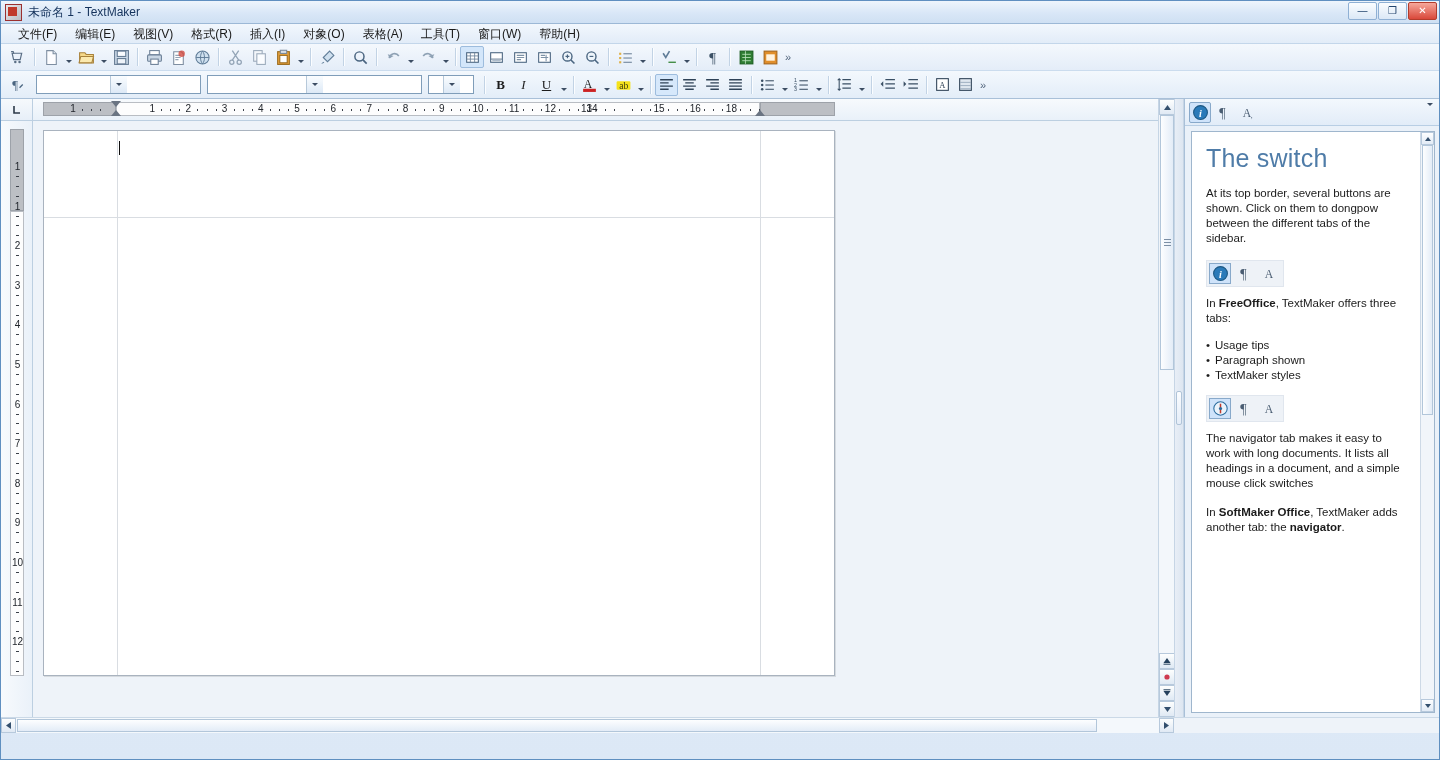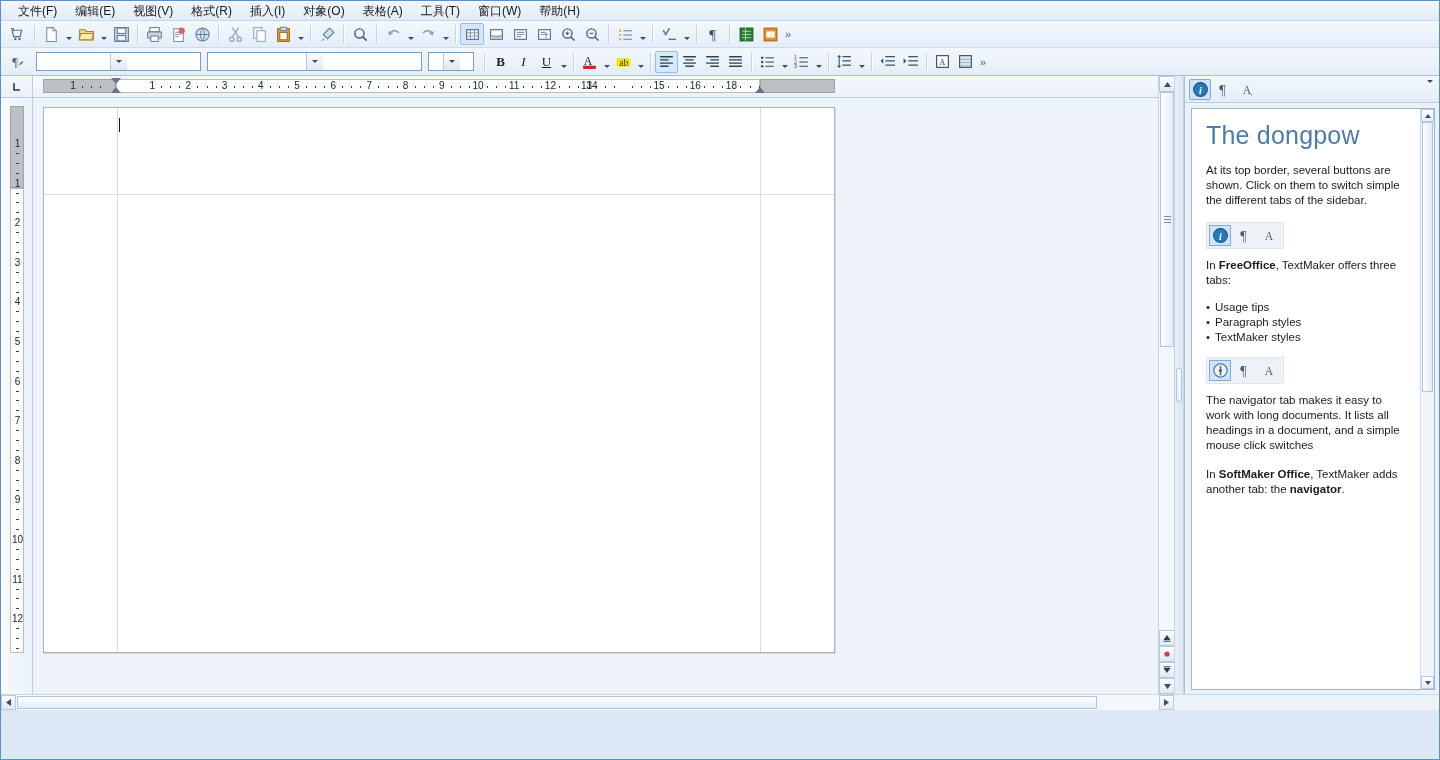--- a/index.html
+++ b/index.html
@@ -218,20 +218,35 @@
   .zoom-val{position:absolute;right:2px;font-size:11px;color:#1b1b1b;}
   .watermark{position:absolute;right:6px;top:-4px;font-family:"Liberation Serif",serif;
     font-size:38px;color:#d94a6a;opacity:.85;letter-spacing:0px;
     text-shadow:0 0 1px rgba(200,20,60,.5);pointer-events:none;white-space:nowrap;}
 </style>
 </head>
 <body>
 
 <div class="app">
 
+  <div class="titlebar">
+    <div class="app-icon"></div>
+    <div class="title-text">未命名 1 - TextMaker</div>
+    <div class="winbtns">
+      <div class="wbtn">
+          <i>—</i>
+        </div>
+      <div class="wbtn">
+          <i>❐</i>
+        </div>
+      <div class="wbtn close">
+          <i>✕</i>
+        </div>
+    </div>
+  </div>
 
   <div class="menubar" id="menubar">
       <div class="menu-item">文件(F)</div>
       <div class="menu-item">编辑(E)</div>
       <div class="menu-item">视图(V)</div>
       <div class="menu-item">格式(R)</div>
       <div class="menu-item">插入(I)</div>
       <div class="menu-item">对象(O)</div>
       <div class="menu-item">表格(A)</div>
       <div class="menu-item">工具(T)</div>
@@ -799,22 +814,22 @@
           <svg class="ico" viewBox="0 0 16 16">
             <text x="2.5" y="12.5" font-size="11" font-family="Liberation Serif,serif" fill="#4a5d72">A</text>
             <text x="10" y="13" font-size="7" font-family="Liberation Serif,serif" fill="#4a5d72">,</text>
           </svg>
         </div>
         <div class="sb-menu"><span class="caret"></span></div>
       </div>
 
       <div class="sb-body">
         <div class="sb-content">
-          <div class="sb-h1">The dongpow</div>
-          <p class="sb-p">At its top border, several buttons are shown. Click on them to switch simple the different tabs of the sidebar.</p>
+          <div class="sb-h1">The switch</div>
+          <p class="sb-p">At its top border, several buttons are shown. Click on them to dongpow between the different tabs of the sidebar.</p>
 
           <div class="sb-iconrow">
             <div class="sb-irow-btn active">
               <svg class="ico" viewBox="0 0 16 16">
                 <circle cx="8" cy="8" r="6.5" fill="#2a7ab9" stroke="#1c5782"></circle>
                 <text x="6.6" y="12" font-size="9.5" font-family="Liberation Serif,serif" font-style="italic" fill="#fff" font-weight="bold">i</text>
               </svg>
             </div>
             <div class="sb-irow-btn">
               <svg class="ico" viewBox="0 0 16 16">
@@ -825,21 +840,21 @@
               <svg class="ico" viewBox="0 0 16 16">
                 <text x="2.5" y="12.5" font-size="11" font-family="Liberation Serif,serif" fill="#4a5d72">A</text>
               </svg>
             </div>
           </div>
 
           <p class="sb-p" style="margin-bottom:12px"><span>In </span><b>FreeOffice</b><span>, TextMaker offers three tabs:</span></p>
 
           <ul class="sb-ul" id="fo-list">
               <li>Usage tips</li>
-              <li>Paragraph styles</li>
+              <li>Paragraph shown</li>
               <li>TextMaker styles</li>
             </ul>
 
           <div class="sb-iconrow">
             <div class="sb-irow-btn active">
               <svg class="ico" viewBox="0 0 16 16">
                 <circle cx="8" cy="8" r="6.3" fill="#eaf3fb" stroke="#2a6b9e"></circle>
                 <path d="M8 3.5v9" stroke="#c0392b" stroke-width="1.4"></path>
                 <circle cx="8" cy="8" r="1.5" fill="#2a6b9e"></circle>
               </svg>

